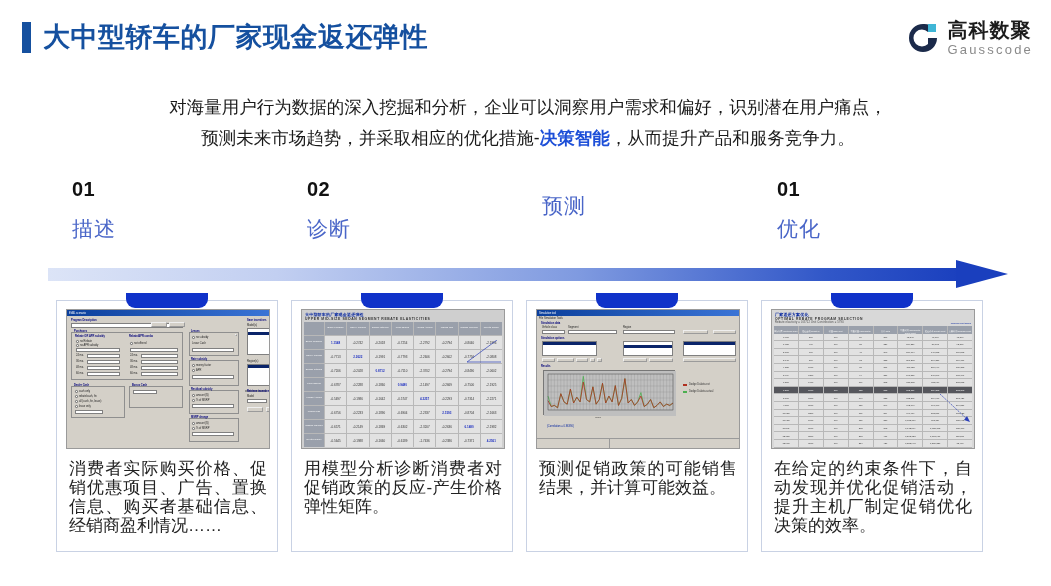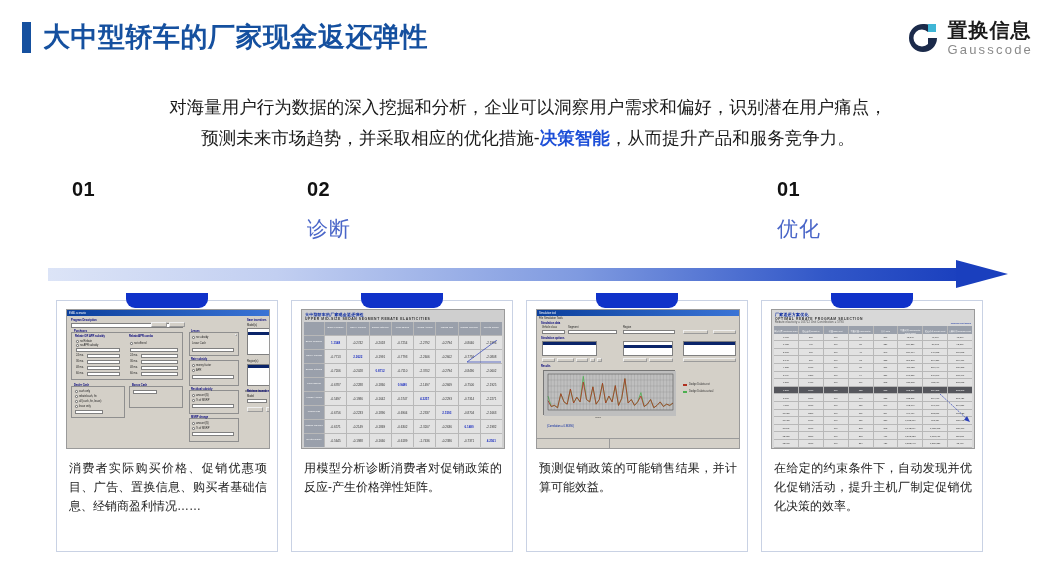--- a/index.html
+++ b/index.html
@@ -64,21 +64,21 @@
     position: absolute; left: 50%; transform: translateX(-50%); top: -8px;
     width: 82px; height: 15px; background: #1032c9;
     border-bottom-left-radius: 9px; border-bottom-right-radius: 9px;
   }
   .card-shot {
     position: absolute; left: 9px; top: 8px; width: 204px; height: 140px;
     background: #c3c3c3; border: 1px solid #9a9a9a; overflow: hidden;
   }
   .card-cap {
     position: absolute; left: 12px; top: 158px; width: 198px;
-    font-size: 12px; color: #222; line-height: 19px; text-align: justify;
+    font-size: 17px; color: #222; line-height: 19px; text-align: justify;
   }
 
   
   .win-title {
     height: 7px; background: linear-gradient(to right,#0b3f9c,#3a74d6);
     display: flex; align-items: center; padding: 0 2px;
   }
   .win-body { background: #d4d0c8; width: 100%; height: 100%; }
 
   
@@ -118,41 +118,43 @@
   </div>
 
   <div class="logo">
     <div class="logo-mark">
       <svg width="34" height="34" viewBox="0 0 34 34">
         <path d="M17 3 A14 14 0 1 0 31 17 L22 17 L22 23 A8.5 8.5 0 1 1 22 11 L28.5 7.5 A14 14 0 0 0 17 3 Z" fill="#1b2a4a"></path>
         <rect x="22" y="3" width="8" height="8" fill="#3fb6d6"></rect>
       </svg>
     </div>
     <div class="logo-words">
-      <div class="logo-cn">置换信息</div>
+      <div class="logo-cn">高科数聚</div>
       <div class="logo-en">Gausscode</div>
     </div>
   </div>
 
   <div class="para">
     <div>对海量用户行为数据的深入挖掘和分析，企业可以洞察用户需求和偏好，识别潜在用户痛点，</div>
     <div>
       <span>预测未来市场趋势，并采取相应的优化措施-</span><span class="hl">决策智能</span><span>，从而提升产品和服务竞争力。</span>
     </div>
   </div>
 
   <div class="steps">
     <div class="step">
       <div class="step-num">01</div>
+      <div class="step-label">描述</div>
     </div>
     <div class="step">
       <div class="step-num">02</div>
       <div class="step-label">诊断</div>
     </div>
     <div class="step">
+      <div class="step-label">预测</div>
     </div>
     <div class="step">
       <div class="step-num">01</div>
       <div class="step-label">优化</div>
     </div>
   </div>
 
   <div class="arrow-wrap">
     <div class="arrow-shaft"></div>
     <div class="arrow-head"></div>

